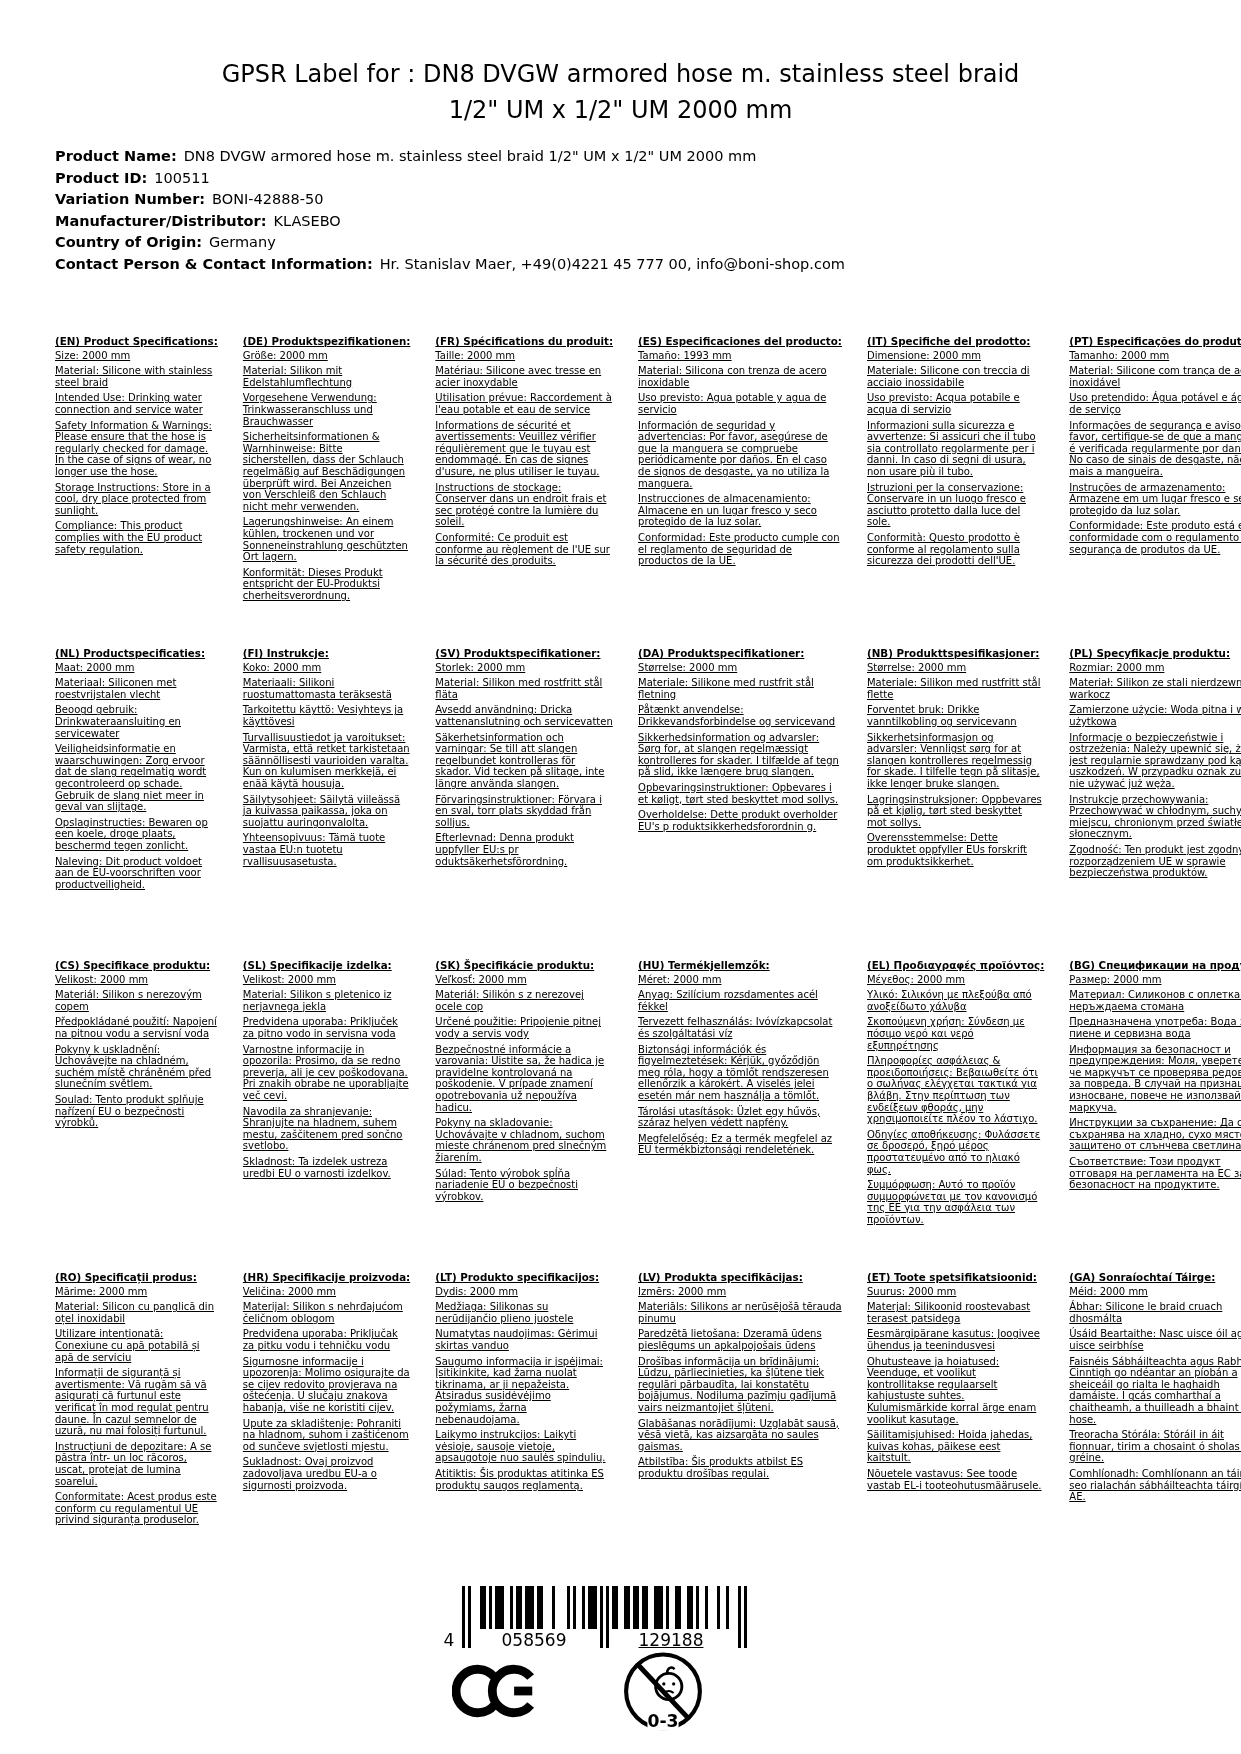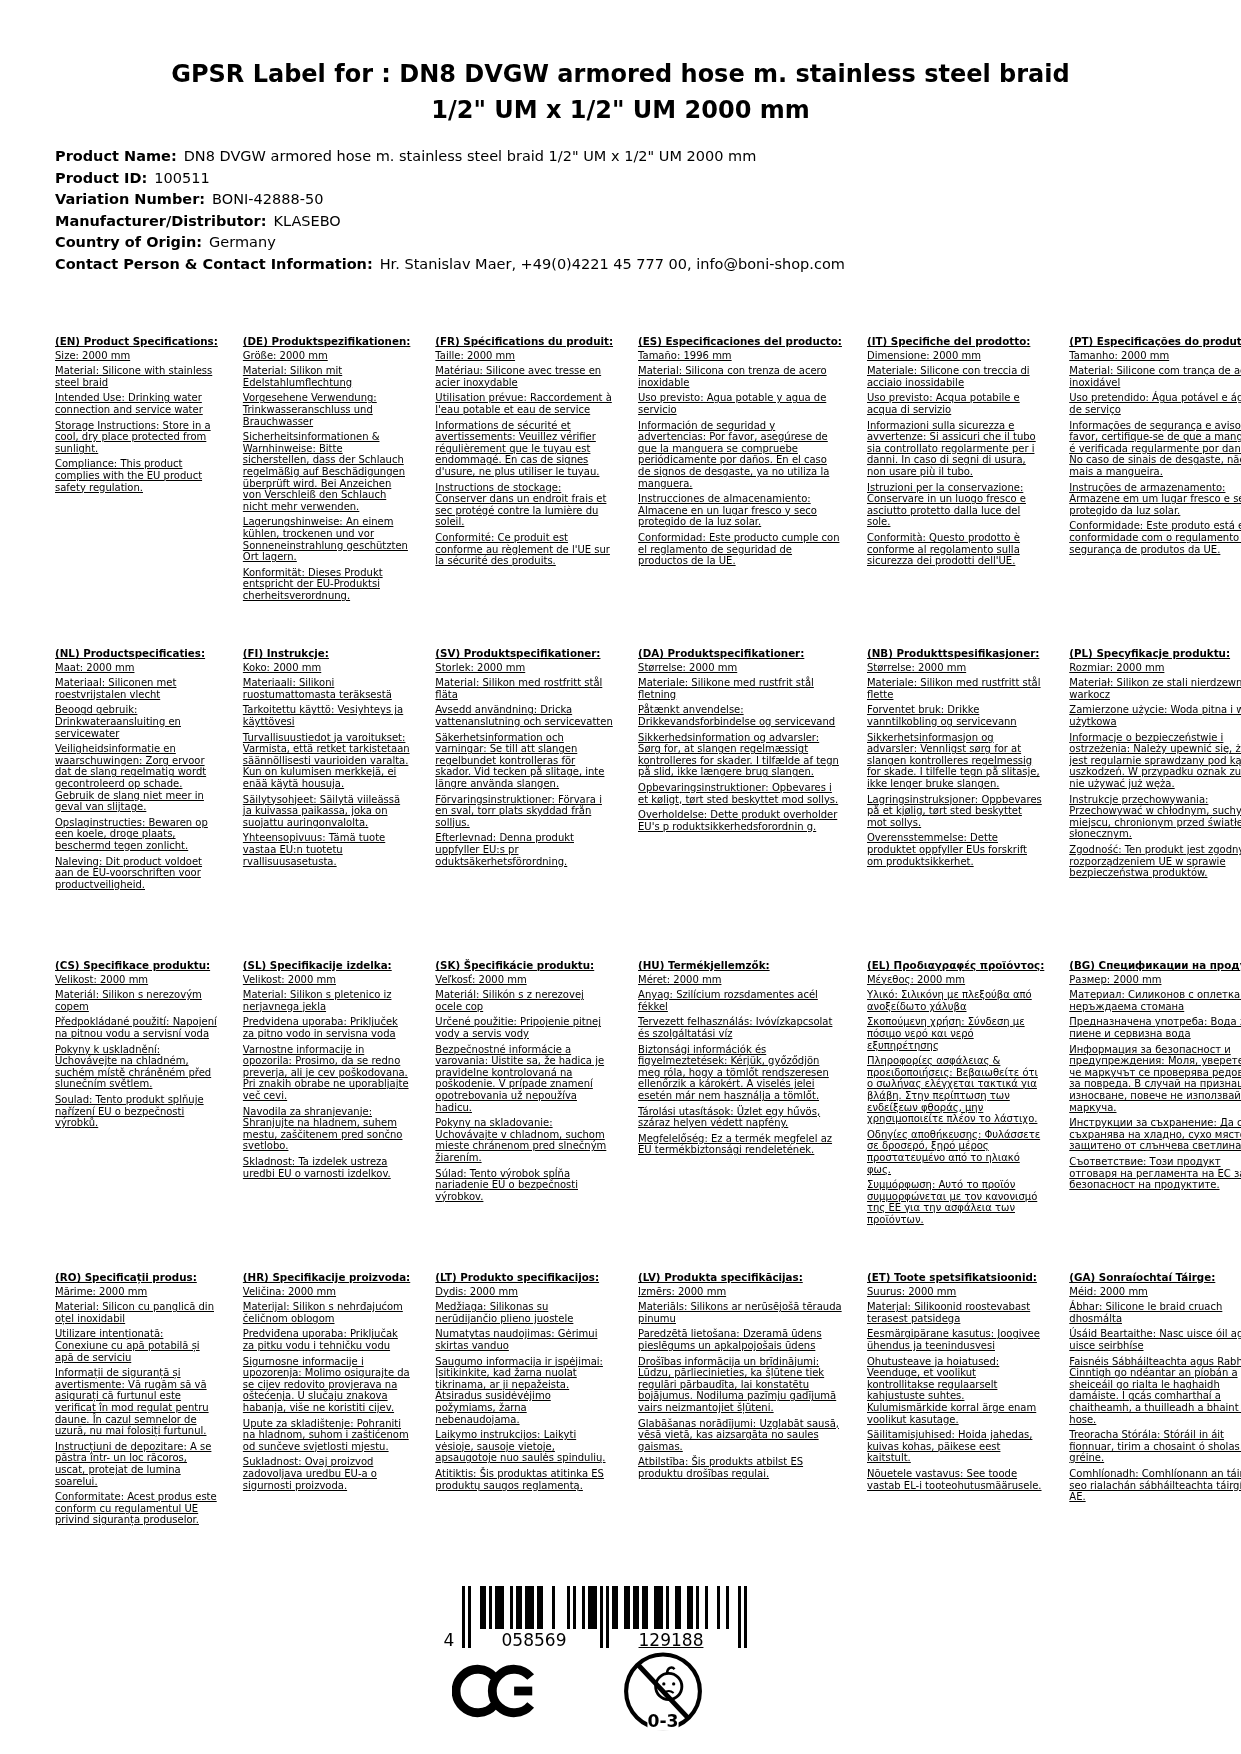--- a/index.html
+++ b/index.html
@@ -1,19 +1,19 @@
 <!DOCTYPE html>
 <html><head>
 <meta charset="utf-8">
 <style>
   html,body{margin:0;padding:0;background:#888;}
   #page{position:relative;width:1241px;height:1754px;background:#fff;color:#000;
         font-family:"DejaVu Sans","Liberation Sans",sans-serif;overflow:hidden;margin:0 auto;}
   .title{position:absolute;top:56px;left:0;width:100%;text-align:center;
-         font-size:24px;font-weight:bold;line-height:36px;}
+         font-size:24px;font-weight:normal;line-height:36px;}
   .product-info{position:absolute;top:146px;left:55px;right:40px;font-size:14.5px;line-height:21.5px;}
   .pi-row{white-space:nowrap;}
   .pi-label{font-weight:bold;margin-right:7px;}
   .specs-grid{position:absolute;top:336px;left:55px;width:1158px;
               display:grid;grid-template-columns:repeat(6,1fr);column-gap:25px;grid-auto-rows:312px;text-decoration:underline;}
   .spec-block{font-size:10px;line-height:11.6px;overflow:visible;}
   .spec-heading{font-size:10.3px;font-weight:bold;margin:0 0 2px 0;white-space:nowrap;}
   .spec-para{margin:0 0 4px 0;}
   .barcode{position:absolute;left:438px;top:1586px;width:312px;height:66px;}
   .barcode svg{position:absolute;left:24px;top:0;}
@@ -42,20 +42,21 @@
       <div class="pi-row"><span class="pi-label">Country of Origin:</span><span class="pi-value">Germany</span></div>
       <div class="pi-row"><span class="pi-label">Contact Person &amp; Contact Information:</span><span class="pi-value">Hr. Stanislav Maer, +49(0)4221 45 777 00, info@boni-shop.com</span></div>
     </div>
 
   <div class="specs-grid">
       <section class="spec-block">
         <h3 class="spec-heading">(EN) Product Specifications:</h3>
         <p class="spec-para">Size: 2000 mm</p>
         <p class="spec-para">Material: Silicone with stainless steel braid</p>
         <p class="spec-para">Intended Use: Drinking water connection and service water</p>
+        <p class="spec-para">Safety Information &amp; Warnings: Please ensure that the hose is regularly checked for damage. In the case of signs of wear, no longer use the hose.</p>
         <p class="spec-para">Storage Instructions: Store in a cool, dry place protected from sunlight.</p>
         <p class="spec-para">Compliance: This product complies with the EU product safety regulation.</p>
       </section>
       <section class="spec-block">
         <h3 class="spec-heading">(DE) Produktspezifikationen:</h3>
         <p class="spec-para">Größe: 2000 mm</p>
         <p class="spec-para">Material: Silikon mit Edelstahlumflechtung</p>
         <p class="spec-para">Vorgesehene Verwendung: Trinkwasseranschluss und Brauchwasser</p>
         <p class="spec-para">Sicherheitsinformationen &amp; Warnhinweise: Bitte sicherstellen, dass der Schlauch regelmäßig auf Beschädigungen überprüft wird. Bei Anzeichen von Verschleiß den Schlauch nicht mehr verwenden.</p>
         <p class="spec-para">Lagerungshinweise: An einem kühlen, trockenen und vor Sonneneinstrahlung geschützten Ort lagern.</p>
@@ -65,21 +66,21 @@
         <h3 class="spec-heading">(FR) Spécifications du produit:</h3>
         <p class="spec-para">Taille: 2000 mm</p>
         <p class="spec-para">Matériau: Silicone avec tresse en acier inoxydable</p>
         <p class="spec-para">Utilisation prévue: Raccordement à l'eau potable et eau de service</p>
         <p class="spec-para">Informations de sécurité et avertissements: Veuillez vérifier régulièrement que le tuyau est endommagé. En cas de signes d'usure, ne plus utiliser le tuyau.</p>
         <p class="spec-para">Instructions de stockage: Conserver dans un endroit frais et sec protégé contre la lumière du soleil.</p>
         <p class="spec-para">Conformité: Ce produit est conforme au règlement de l'UE sur la sécurité des produits.</p>
       </section>
       <section class="spec-block">
         <h3 class="spec-heading">(ES) Especificaciones del producto:</h3>
-        <p class="spec-para">Tamaño: 1996 mm</p>
+        <p class="spec-para">Tamaño: 1993 mm</p>
         <p class="spec-para">Material: Silicona con trenza de acero inoxidable</p>
         <p class="spec-para">Uso previsto: Agua potable y agua de servicio</p>
         <p class="spec-para">Información de seguridad y advertencias: Por favor, asegúrese de que la manguera se compruebe periódicamente por daños. En el caso de signos de desgaste, ya no utiliza la manguera.</p>
         <p class="spec-para">Instrucciones de almacenamiento: Almacene en un lugar fresco y seco protegido de la luz solar.</p>
         <p class="spec-para">Conformidad: Este producto cumple con el reglamento de seguridad de productos de la UE.</p>
       </section>
       <section class="spec-block">
         <h3 class="spec-heading">(IT) Specifiche del prodotto:</h3>
         <p class="spec-para">Dimensione: 2000 mm</p>
         <p class="spec-para">Materiale: Silicone con treccia di acciaio inossidabile</p>

